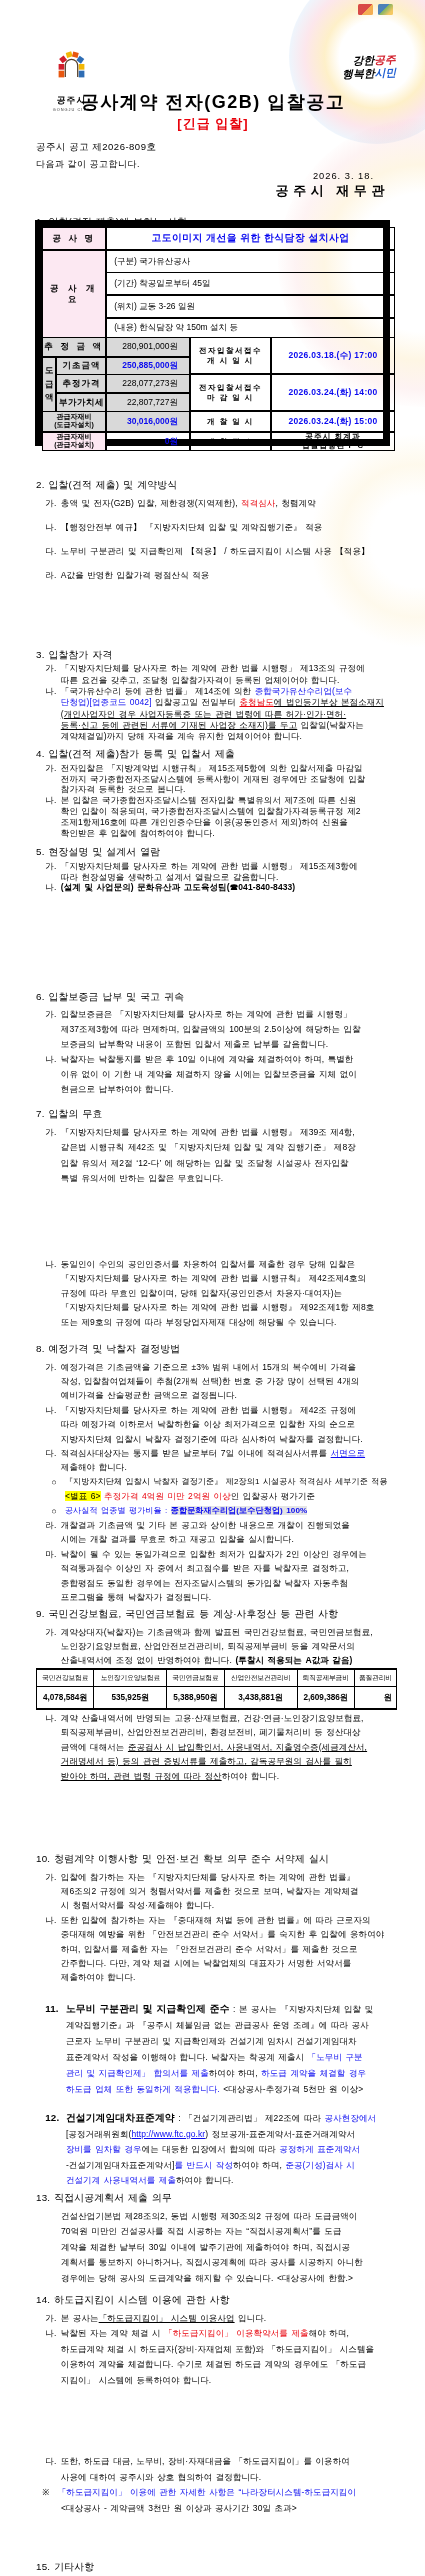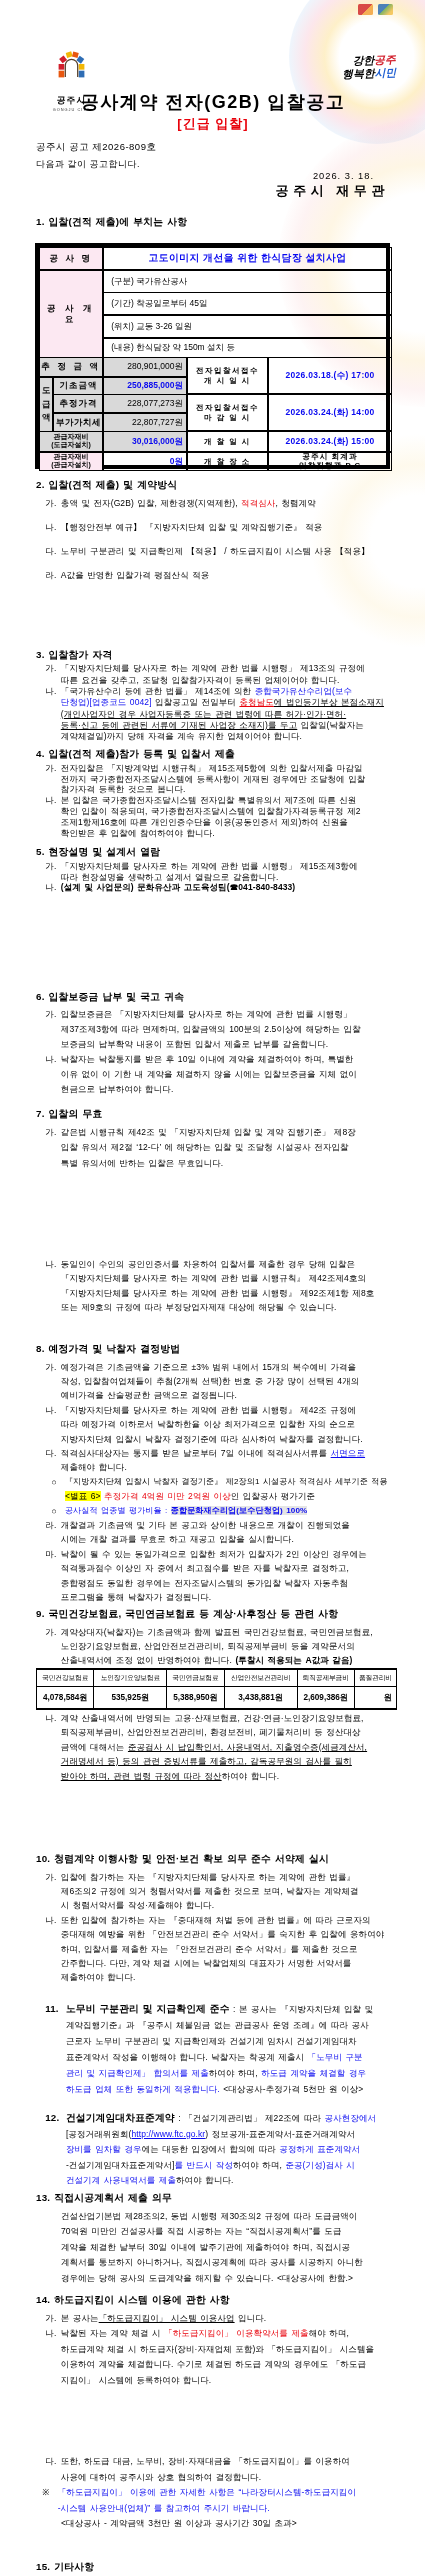--- a/index.html
+++ b/index.html
@@ -25,21 +25,21 @@
   .slogan{top:54px;right:30px;text-align:right;font-style:italic;font-weight:bold;line-height:13.4px;font-size:10.8px;transform:rotate(-2deg)}
   .slg-r{color:#d21f2c}.slg-b{color:#1f5fd2}
   .doc-title{top:90px;left:0;width:426px;text-align:center;font-size:18px;font-weight:800;letter-spacing:1.5px}
   .urgent{top:115px;left:0;width:426px;text-align:center;font-size:13px;font-weight:800;color:#e8000a;letter-spacing:1px}
   .ann-no{top:141px;left:36px;font-size:9.5px;letter-spacing:0.5px}
   .intro{top:158px;left:36px;font-size:9px;letter-spacing:0.5px}
   .date{top:171px;right:52px;font-size:9.3px;letter-spacing:1px}
   .issuer{top:182px;right:37px;font-size:13px;font-weight:bold;letter-spacing:4.6px;font-family:"Liberation Serif",serif}
   
   .sec{position:absolute;left:36px;width:361px;font-size:8.5px;letter-spacing:0.1px;word-spacing:1px}
-  .sec-h{font-size:9.8px;font-weight:bold;letter-spacing:0.2px;margin-bottom:3.1px}
+  .sec-h{font-size:9.8px;font-weight:normal;letter-spacing:0.2px;margin-bottom:3.1px}
   .lh21{line-height:10.8px}.lh22{line-height:11.3px}.lh28{line-height:14.4px}
   .lh29{line-height:15px}.lh30{line-height:15.5px}.lh31{line-height:16px}
   .item{display:flex;padding-left:9.3px}
   .lbl{flex:0 0 15.5px}
   .txt{flex:1;min-width:0}
   .ln{white-space:nowrap}
   .item.ci{padding-left:15.5px}.item.ci .lbl{flex-basis:13.4px}
   .item.ci .ln{font-size:8.1px}
   .item.bi{padding-left:29px}
   .item.pi{padding-left:25px}
@@ -49,28 +49,28 @@
   .s-b{color:#0a0af0}.s-r{color:#e8000a}
   .s-u{text-decoration:underline}
   .s-bu{color:#0a0af0;text-decoration:underline}
   .s-ru{color:#e8000a;text-decoration:underline}
   .s-hl{background:#ffff00;font-weight:normal}
   .s-bhl{background:#e5e5e5;color:#0a0af0;font-weight:bold}
   .s-bd{font-weight:bold}
   .s-h{font-weight:bold;font-size:9.8px}
   .s-lk{color:#0a0af0;text-decoration:underline;cursor:pointer}
   
-  #table1{position:absolute;left:35px;top:243px;width:355px;height:226px;border:4px solid #000000;box-sizing:border-box}
+  #table1{position:absolute;left:35px;top:220px;width:355px;height:226px;border:7px solid #000000;box-sizing:border-box}
   .tc{position:absolute;box-sizing:border-box;border:0.5px solid #000;display:flex;align-items:center;justify-content:center;
       white-space:pre-line;text-align:center;font-size:8.5px;line-height:1.25}
   .tc.pink{background:#fce8f2}.tc.gray{background:#d9d9d9}
   .tc.lblc{font-weight:bold;letter-spacing:2.6px}
   .tc.sm{font-size:7px;letter-spacing:0;font-weight:bold}
   .tc.left{justify-content:flex-start;padding-left:7.2px;text-align:center}
-  .tc.money{justify-content:flex-end;padding-right:3px}
+  .tc.money{justify-content:flex-end;padding-right:11px}
   .tc.blue{color:#0a0af0}
   .tc.date{color:#0a0af0;font-weight:bold;font-size:8.5px;letter-spacing:0.3px}
   .tc.pjt{color:#0a0af0;font-weight:800;font-size:9.8px;letter-spacing:0.5px}
   .tc.rl{font-weight:bold;font-size:7.5px;letter-spacing:1.5px}
   .tc.place{font-weight:bold;letter-spacing:1px}
   
   #instbl{position:absolute;left:36px;top:1668px;width:361px;border-collapse:collapse}
   #instbl td{border:0.5px solid #000;text-align:center;white-space:nowrap}
   #instbl tr.hd td{height:14px;font-size:6.8px;letter-spacing:-0.2px}
   #instbl tr.vl td{height:18.5px;font-size:8.2px;font-weight:bold}
@@ -259,32 +259,34 @@
         <div class="ln"><span>이유 없이 이 기한 내 계약을 체결하지 않을 시에는 입찰보증금을 지체 없이</span></div>
         <div class="ln"><span>현금으로 납부하여야 합니다.</span></div>
       </div>
     </div>
   </div>
 <div class="sec lh30" style="top:1106px">
     <div class="sec-h"><span>7.</span><span> 입찰의 무효</span></div>
     <div class="item">
       <span class="lbl">가.</span>
       <div class="txt">
+        <div class="ln"><span>『지방자치단체를 당사자로 하는 계약에 관한 법률 시행령』 제39조 제4항,</span></div>
         <div class="ln"><span>같은법 시행규칙 제42조 및 「지방자치단체 입찰 및 계약 집행기준」 제8장</span></div>
         <div class="ln"><span>입찰 유의서 제2절 ‘12-다’ 에 해당하는 입찰 및 조달청 시설공사 전자입찰</span></div>
         <div class="ln"><span>특별 유의서에 반하는 입찰은 무효입니다.</span></div>
       </div>
     </div>
   </div>
 <div class="sec lh28" style="top:1257px">
     <div class="item">
       <span class="lbl">나.</span>
       <div class="txt">
         <div class="ln"><span>동일인이 수인의 공인인증서를 차용하여 입찰서를 제출한 경우 당해 입찰은</span></div>
         <div class="ln"><span>『지방자치단체를 당사자로 하는 계약에 관한 법률 시행규칙』 제42조제4호의</span></div>
+        <div class="ln"><span>규정에 따라 무효인 입찰이며, 당해 입찰자(공인인증서 차용자·대여자)는</span></div>
         <div class="ln"><span>『지방자치단체를 당사자로 하는 계약에 관한 법률 시행령』 제92조제1항 제8호</span></div>
         <div class="ln"><span>또는 제9호의 규정에 따라 부정당업자제재 대상에 해당될 수 있습니다.</span></div>
       </div>
     </div>
   </div>
 <div class="sec lh28" style="top:1342px">
     <div class="sec-h"><span>8.</span><span> 예정가격 및 낙찰자 결정방법</span></div>
     <div class="item">
       <span class="lbl">가.</span>
       <div class="txt">
@@ -468,21 +470,20 @@
       <span class="lbl">다.</span>
       <div class="txt">
         <div class="ln"><span>또한, 하도급 대금, 노무비, 장비·자재대금을 「하도급지킴이」를 이용하여</span></div>
         <div class="ln"><span>사용에 대하여 공주시와 상호 협의하여 결정합니다.</span></div>
       </div>
     </div>
     <div class="item ni">
       <span class="lbl">※</span>
       <div class="txt">
         <div class="ln"><span class="s-b">「하도급지킴이」 이용에 관한 자세한 사항은 “나라장터시스템-하도급지킴이</span></div>
-        <div class="ln"><span class="s-b">-시스템 사용안내(업체)” 를 참고하여 주시기 바랍니다.</span></div>
       </div>
     </div>
     <div class="item pi">
       <div class="txt">
         <div class="ln"><span>&lt;대상공사 - 계약금액 3천만 원 이상과 공사기간 30일 초과&gt;</span></div>
       </div>
     </div>
   </div>
 <div class="sec lh28" style="top:2560px">
     <div class="sec-h"><span>15.</span><span> 기타사항</span></div>

